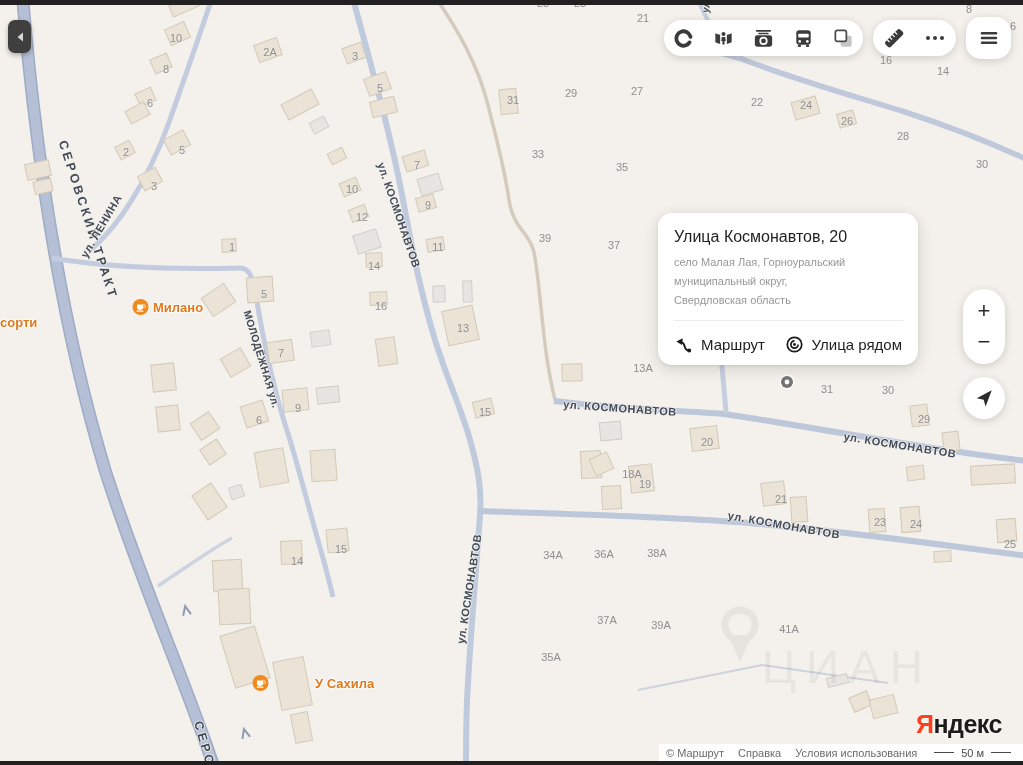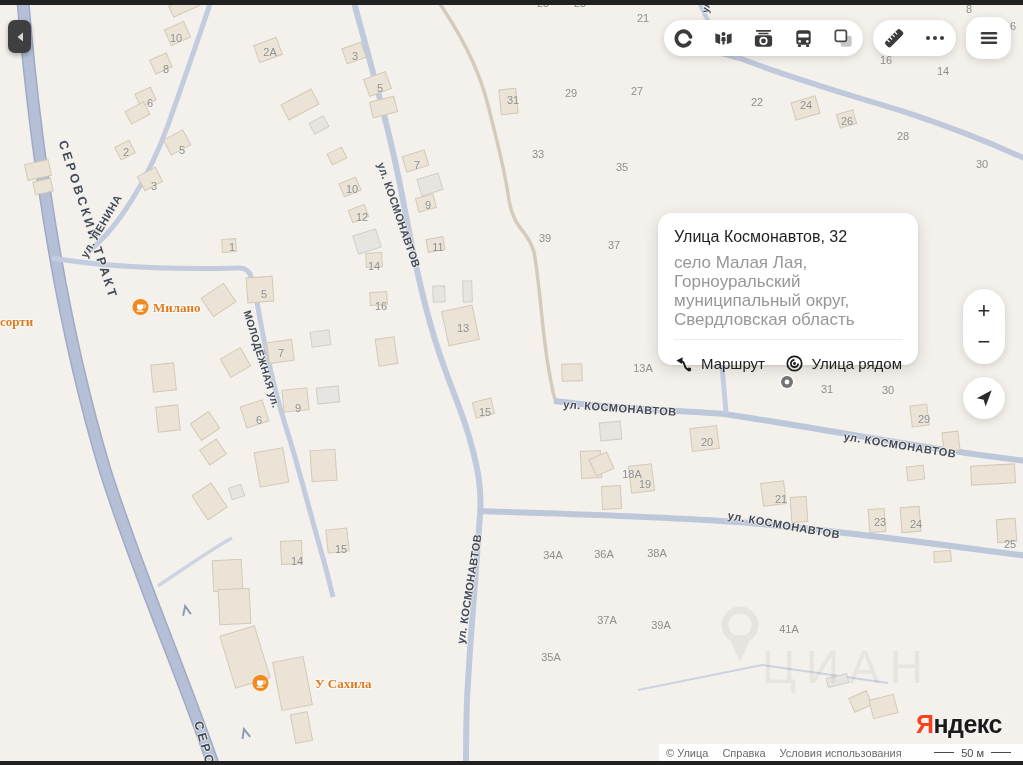--- a/index.html
+++ b/index.html
@@ -8,21 +8,21 @@
   #map-svg{position:absolute;left:0;top:0;z-index:1;}
   .bldg{fill:#eae3d6;stroke:#d3c9b7;stroke-width:1;}
   .bldg.gray{fill:#e7e5e1;stroke:#d1cec9;}
   
   #map-labels{position:absolute;inset:0;z-index:6;pointer-events:none;}
   .house-num{position:absolute;font-size:11px;color:#8f8f8f;white-space:nowrap;
      transform:translate(-50%,-50%);text-shadow:0 0 2px rgba(244,241,236,.95);}
   .street-label{position:absolute;white-space:nowrap;color:#414a58;font-weight:700;
      text-shadow:-1px 0 1px rgba(244,241,236,.9),1px 0 1px rgba(244,241,236,.9),
        0 -1px 1px rgba(244,241,236,.9),0 1px 1px rgba(244,241,236,.9);}
-  .poi{position:absolute;display:flex;align-items:center;gap:4px;transform:translateY(-50%);pointer-events:auto;font-family:Liberation Serif, serif;}
+  .poi{position:absolute;display:flex;align-items:center;gap:4px;transform:translateY(-50%);pointer-events:auto;}
   .poi .poi-label{font-size:13px;font-weight:700;color:#dd7a1e;
      text-shadow:-1px 0 1px #fff,1px 0 1px #fff,0 -1px 1px #fff,0 1px 1px #fff;}
   #watermark{position:absolute;left:762px;top:640px;z-index:4;font-size:46px;font-weight:400;
      letter-spacing:10px;color:rgba(90,90,90,0.08);pointer-events:none;}
   
   .edge{position:absolute;left:0;width:1023px;background:#212121;z-index:40;}
   .edge.top{top:0;height:5px;}
   .edge.bottom{top:761px;height:4px;}
   #back-btn{position:absolute;left:8px;top:20px;width:23px;height:33px;background:#3f3f3f;
      border:none;border-radius:7px;z-index:20;display:flex;align-items:center;justify-content:center;
@@ -33,21 +33,21 @@
   #tools{left:873px;top:20px;width:83px;height:36px;}
   .tb-btn{background:none;border:none;padding:0;width:38px;height:34px;display:flex;
      align-items:center;justify-content:center;cursor:pointer;}
   #menu-btn{position:absolute;left:966px;top:17px;width:45px;height:42px;background:#fff;border:none;
      border-radius:15px;z-index:20;display:flex;align-items:center;justify-content:center;
      box-shadow:0 2px 8px rgba(0,0,0,.16);cursor:pointer;}
   #info-card{position:absolute;left:658px;top:213px;width:260px;height:152px;background:#fff;
      border-radius:14px;box-shadow:0 4px 16px rgba(0,0,0,.14),0 1px 3px rgba(0,0,0,.08);
      z-index:20;box-sizing:border-box;padding:15px 16px 0 16px;}
   .card-title{font-size:16px;color:#1f1f1f;font-weight:500;}
-  .card-addr{margin-top:7px;font-size:17px;line-height:19px;color:#979797;}
+  .card-addr{margin-top:7px;font-size:11px;line-height:19px;color:#979797;}
   .card-div{height:1px;background:#ececec;margin:10px -16px 0 0;width:229px;}
   .card-actions{display:flex;justify-content:space-between;align-items:center;height:44px;margin-top:1px;}
   .card-action{display:flex;align-items:center;gap:8px;background:none;border:none;padding:0;
      font-size:15px;color:#1f1f1f;cursor:pointer;font-family:"Liberation Sans",sans-serif;}
   #zoom-ctl{position:absolute;left:963px;top:289px;width:42px;height:75px;background:#fff;
      border-radius:21px;box-shadow:0 2px 8px rgba(0,0,0,.16);z-index:20;display:flex;
      flex-direction:column;align-items:center;justify-content:space-around;padding:6px 0;box-sizing:border-box;}
   .zoom-btn{background:none;border:none;font-size:22px;color:#2b2b2b;cursor:pointer;line-height:1;
      width:100%;padding:2px 0;font-family:"Liberation Sans",sans-serif;}
   #locate-btn{position:absolute;left:963px;top:377px;width:42px;height:42px;background:#fff;border:none;
@@ -351,21 +351,21 @@
 
 <button id="menu-btn">
   <svg width="22" height="22" viewBox="0 0 24 24">
     <rect x="3" y="5.5" width="18" height="2.6" rx="1.3" fill="#3b3b3b"></rect>
     <rect x="3" y="10.7" width="18" height="2.6" rx="1.3" fill="#3b3b3b"></rect>
     <rect x="3" y="15.9" width="18" height="2.6" rx="1.3" fill="#3b3b3b"></rect>
   </svg>
 </button>
 
 <div id="info-card">
-  <div class="card-title">Улица Космонавтов, 32</div>
+  <div class="card-title">Улица Космонавтов, 20</div>
   <div class="card-addr">
     <div>село Малая Лая, Горноуральский</div>
     <div>муниципальный округ,</div>
     <div>Свердловская область</div>
   </div>
   <div class="card-div"></div>
   <div class="card-actions">
     <button class="card-action">
       <svg width="19" height="19" viewBox="0 0 20 20">
         <circle cx="16" cy="16.2" r="2.1" fill="#1a1a1a"></circle>
@@ -392,21 +392,21 @@
 
 <button id="locate-btn">
   <svg width="20" height="20" viewBox="0 0 22 22">
     <path d="M19.5,2.5 L3,11.2 L10.6,12.8 L12.8,20.4 Z" fill="#2b2b2b"></path>
   </svg>
 </button>
 
 <div id="logo"><span class="ya">Я</span><span>ндекс</span></div>
 
 <div id="attribution">
-  <span>© Улица</span>
+  <span>© Маршрут</span>
   <span class="sep"></span>
   <a>Справка</a>
   <span class="sep"></span>
   <a>Условия использования</a>
   <div class="scale">
     <span class="line"></span>
     <span>50 м</span>
     <span class="line"></span>
   </div>
 </div>

